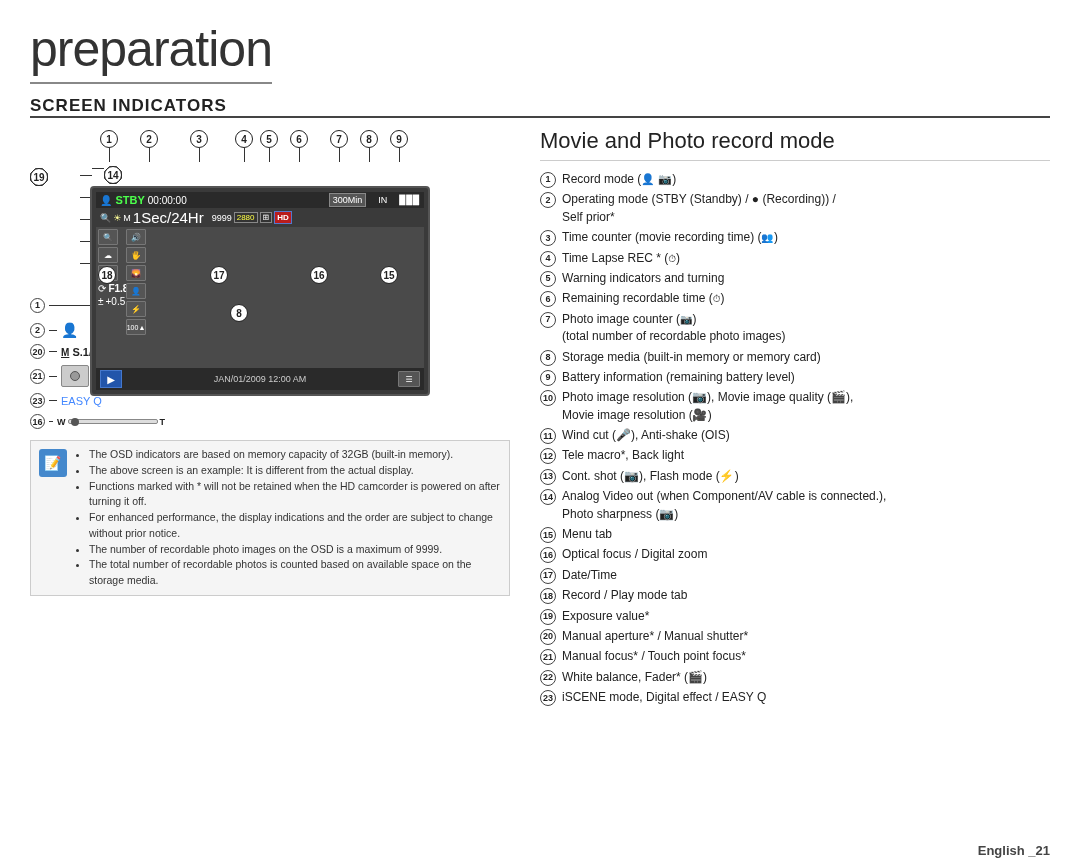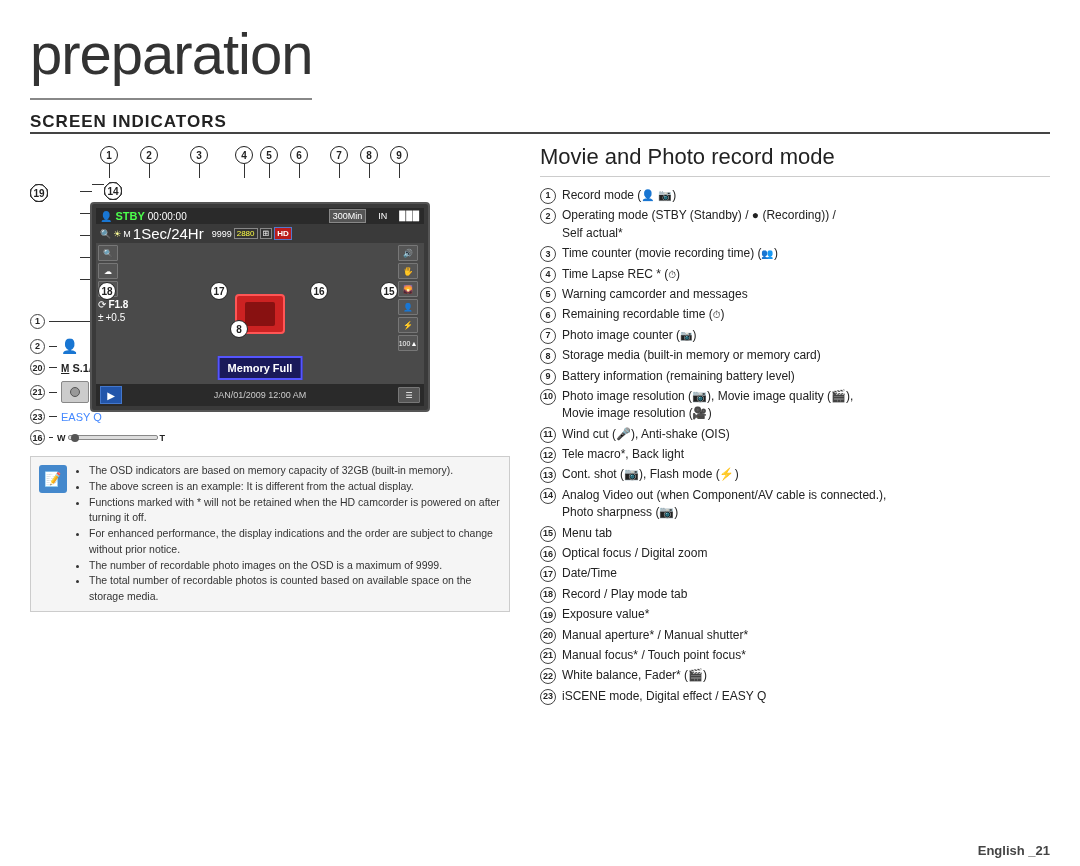--- a/index.html
+++ b/index.html
@@ -18,27 +18,27 @@
       height: 866px;
       padding: 20px 30px 10px 30px;
       position: relative;
     }
 
     .title-section {
       margin-bottom: 12px;
     }
 
     .big-title {
-      font-size: 58px;
+      font-size: 50px;
       font-weight: 300;
       color: #333;
       letter-spacing: -1px;
       font-family: 'Arial Narrow', Arial, sans-serif;
       border-bottom: 2px solid #888;
-      padding-bottom: 11px;
+      padding-bottom: 4px;
       display: inline-block;
     }
 
     .section-header {
       font-size: 17px;
       font-weight: 900;
       letter-spacing: 1px;
       border-bottom: 2px solid #444;
       margin-bottom: 10px;
       display: block;
@@ -422,28 +422,20 @@
                 <div style="display:flex; align-items:center; gap:2px; color:#fff; font-size:10px;">
                   <span>⟳</span>
                   <span style="font-weight:bold;">F1.8</span>
                 </div>
                 <div style="display:flex; align-items:center; gap:2px; color:#fff; font-size:10px;">
                   <span>±</span>
                   <span>+0.5</span>
                 </div>
               </div>
 
-              <div class="screen-center">
-                <div class="tape-icon">
-                  <div class="tape-inner"></div>
-                </div>
-                <div class="memory-full-box" style="position:absolute; bottom:4px; left:50%; transform:translateX(-50%);">
-                  <span>Memory Full</span>
-                </div>
-              </div>
 
               <div class="screen-right-icons">
                 <div class="icon-box">🔊</div>
                 <div class="icon-box">🖐</div>
                 <div class="icon-box">🌄</div>
                 <div class="icon-box">👤</div>
                 <div class="icon-box">⚡</div>
                 <div class="icon-box" style="font-size:7px;">100▲</div>
               </div>
             </div>
@@ -562,46 +554,46 @@
 
       <ul class="indicator-list">
 
         <li>
           <span class="ind-num">1</span>
           <span class="ind-text">Record mode (<span style="font-size:11px;">👤</span> <span style="font-size:11px;">📷</span>)</span>
         </li>
 
         <li>
           <span class="ind-num">2</span>
-          <span class="ind-text">Operating mode (STBY (Standby) / ● (Recording)) /<br><span class="sub">Self actual*</span></span>
+          <span class="ind-text">Operating mode (STBY (Standby) / ● (Recording)) /<br><span class="sub">Self prior*</span></span>
         </li>
 
         <li>
           <span class="ind-num">3</span>
           <span class="ind-text">Time counter (movie recording time) (<span style="font-size:10px;">👥</span>)</span>
         </li>
 
         <li>
           <span class="ind-num">4</span>
           <span class="ind-text">Time Lapse REC * (<span style="font-size:10px;">⏱</span>)</span>
         </li>
 
         <li>
           <span class="ind-num">5</span>
-          <span class="ind-text">Warning camcorder and messages</span>
+          <span class="ind-text">Warning indicators and turning</span>
         </li>
 
         <li>
           <span class="ind-num">6</span>
           <span class="ind-text">Remaining recordable time (<span style="font-size:10px;">⏱</span>)</span>
         </li>
 
         <li>
           <span class="ind-num">7</span>
-          <span class="ind-text">Photo image counter (<span style="font-size:10px;">📷</span>)<br></span>
+          <span class="ind-text">Photo image counter (<span style="font-size:10px;">📷</span>)<br><span class="sub">(total number of recordable photo images)</span></span>
         </li>
 
         <li>
           <span class="ind-num">8</span>
           <span class="ind-text">Storage media (built-in memory or memory card)</span>
         </li>
 
         <li>
           <span class="ind-num">9</span>
           <span class="ind-text">Battery information (remaining battery level)</span>

